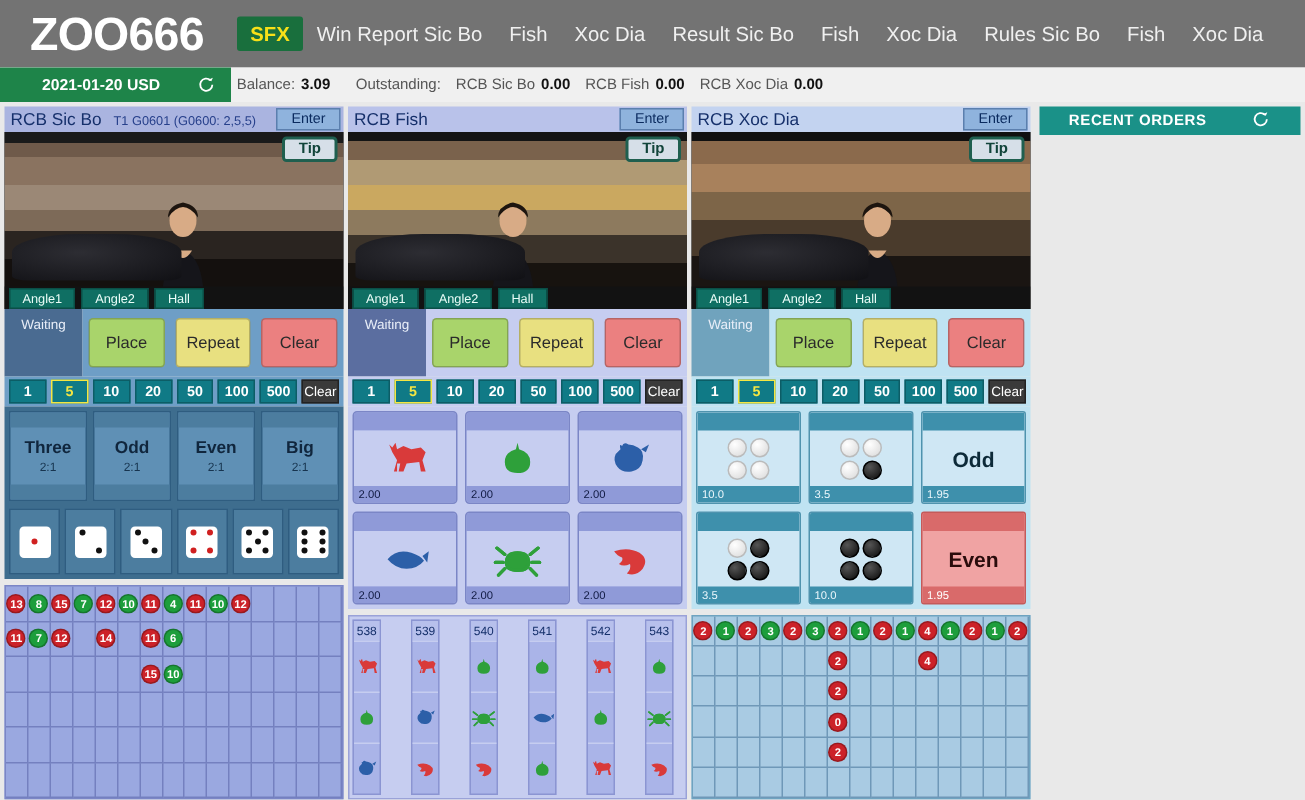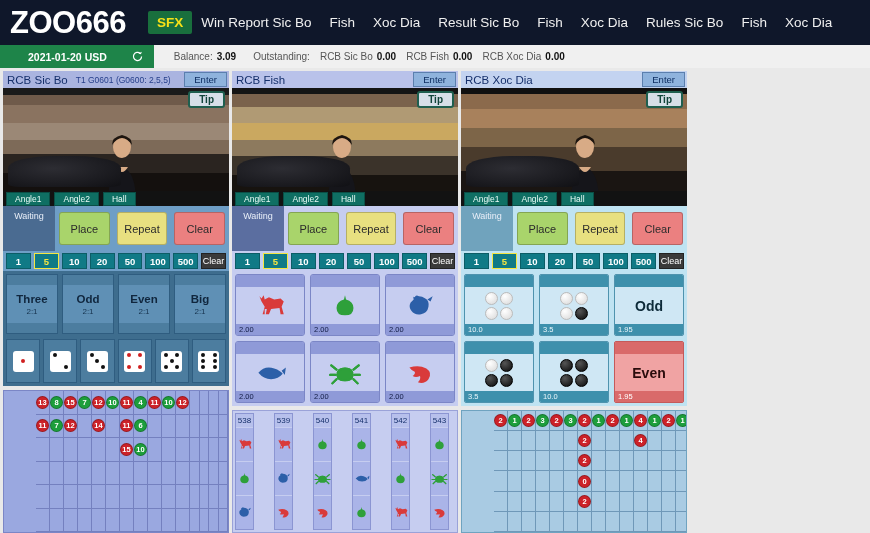--- a/index.html
+++ b/index.html
@@ -6,24 +6,24 @@
   body {
     width: 870px; height: 533px;
     font-family: "Liberation Sans", sans-serif;
     background: #e9e9e9;
     overflow: hidden;
   }
 
   
   .topbar {
     height: 45px;
-    background: #0f172a;
+    background: #737373;
     display: flex;
     align-items: center;
-    padding-left: 10px;
+    padding-left: 20px;
   }
   .brand {
     color: #ffffff;
     font-size: 31px;
     font-weight: bold;
     letter-spacing: -0.5px;
     margin-right: 22px;
   }
   .navmenu { display: flex; align-items: center; gap: 0px; }
   .navitem {
@@ -58,21 +58,21 @@
     gap: 24px;
     padding: 0 10px 0 28px;
     font-size: 10.5px;
     font-weight: bold;
   }
   .refresh-ic {
     display:inline-block;
     width: 13px; height: 13px;
     cursor: pointer;
   }
-  .infoitems { display:flex; align-items:flex-end; padding-left: 20px; gap: 4px;}
+  .infoitems { display:flex; align-items:flex-end; padding-left: 4px; gap: 4px;}
   .lbl { color:#555; }
   .val { color:#111; font-weight:bold; }
   .sp { width: 9px; display:inline-block; }
 
   
   .main {
     display: flex;
     height: 465px;
     padding: 3px 0 0 0;
   }
@@ -292,21 +292,20 @@
     background: #9aa8e0;
     border:1px solid #7b86c6;
     flex: 1;
     position: relative;
     overflow: hidden;
   }
   .p3 .road { background:#a9cbe3; border-color:#6fa3c0; }
   .road-grid {
     position:absolute; inset:0;
     display:grid;
-    margin-left:32px;
   }
   .rcell { border-right:1px solid rgba(70,80,150,.45); border-bottom:1px solid rgba(70,80,150,.45); display:flex; align-items:center; justify-content:center; }
   .p3 .rcell { border-color: rgba(40,90,130,.45); }
   .bead {
     width: 13px; height:13px; border-radius:50%;
     font-size:7.5px; font-weight:bold; color:#fff;
     display:flex; align-items:center; justify-content:center;
     border:1px solid rgba(0,0,0,.25);
   }
   .bead.r { background:#cc2229; }
@@ -1181,15 +1180,24 @@
             <div class="rcell"></div>
             <div class="rcell"></div>
             <div class="rcell"></div>
             <div class="rcell"></div>
           </div>
         </div>
       </div>
     </div>
 
   <div class="sidebar">
+    <div class="side-hdr">
+      <span>RECENT ORDERS</span>
+      <span>
+        <svg viewBox="0 0 16 16" width="13" height="13">
+          <path d="M13 8a5 5 0 1 1-1.6-3.7" fill="none" stroke="#fff" stroke-width="1.5"></path>
+          <path d="M13.4 2.2 L12.2 5.2 L9.2 4.2 Z" fill="#fff"></path>
+        </svg>
+      </span>
+    </div>
     <div class="side-body"></div>
   </div>
 </div>
 
 </body></html>

